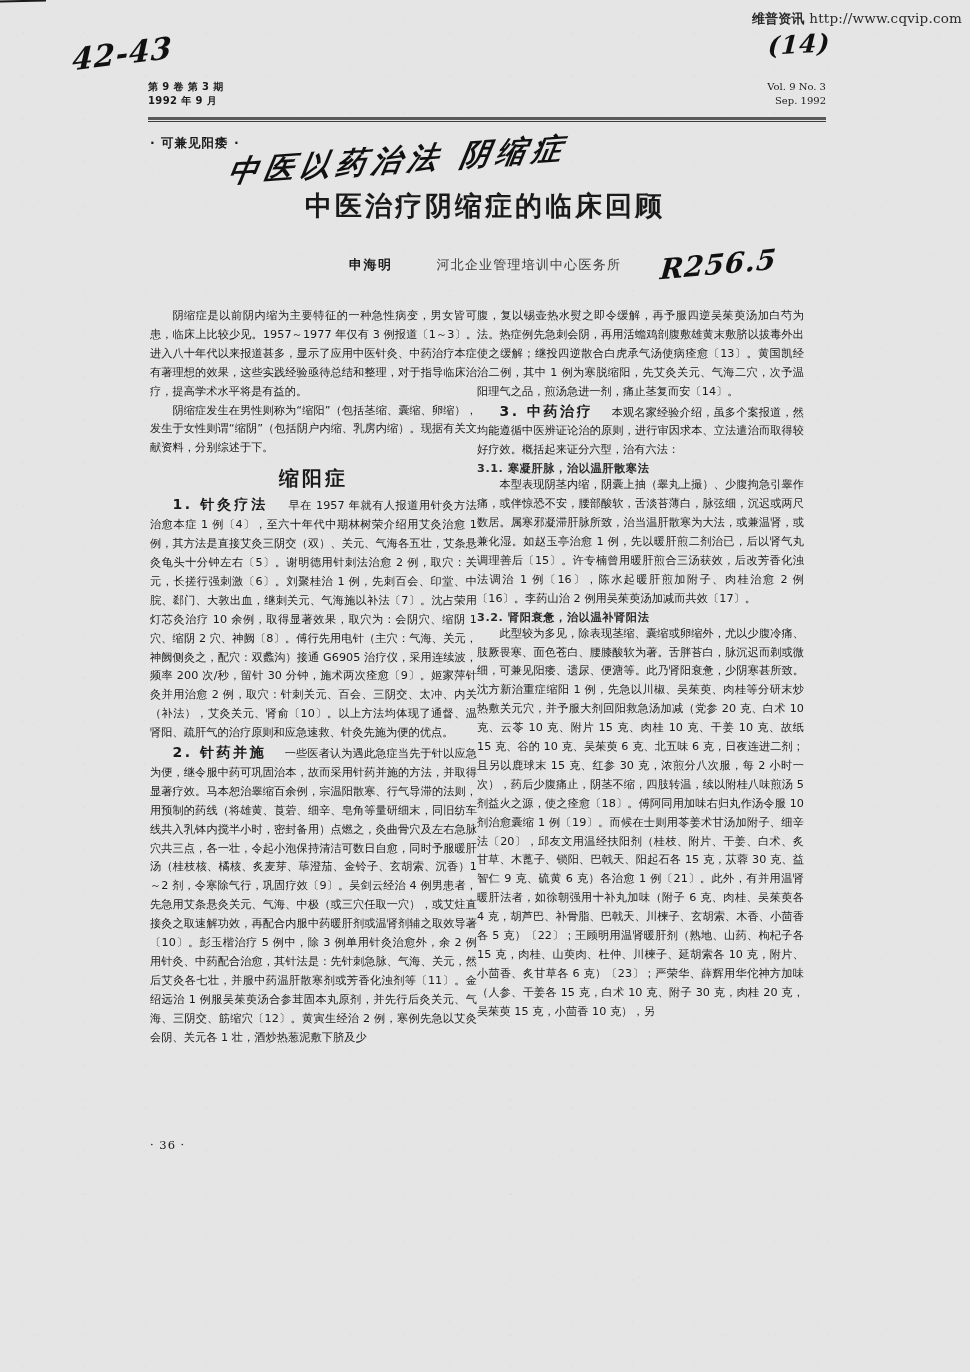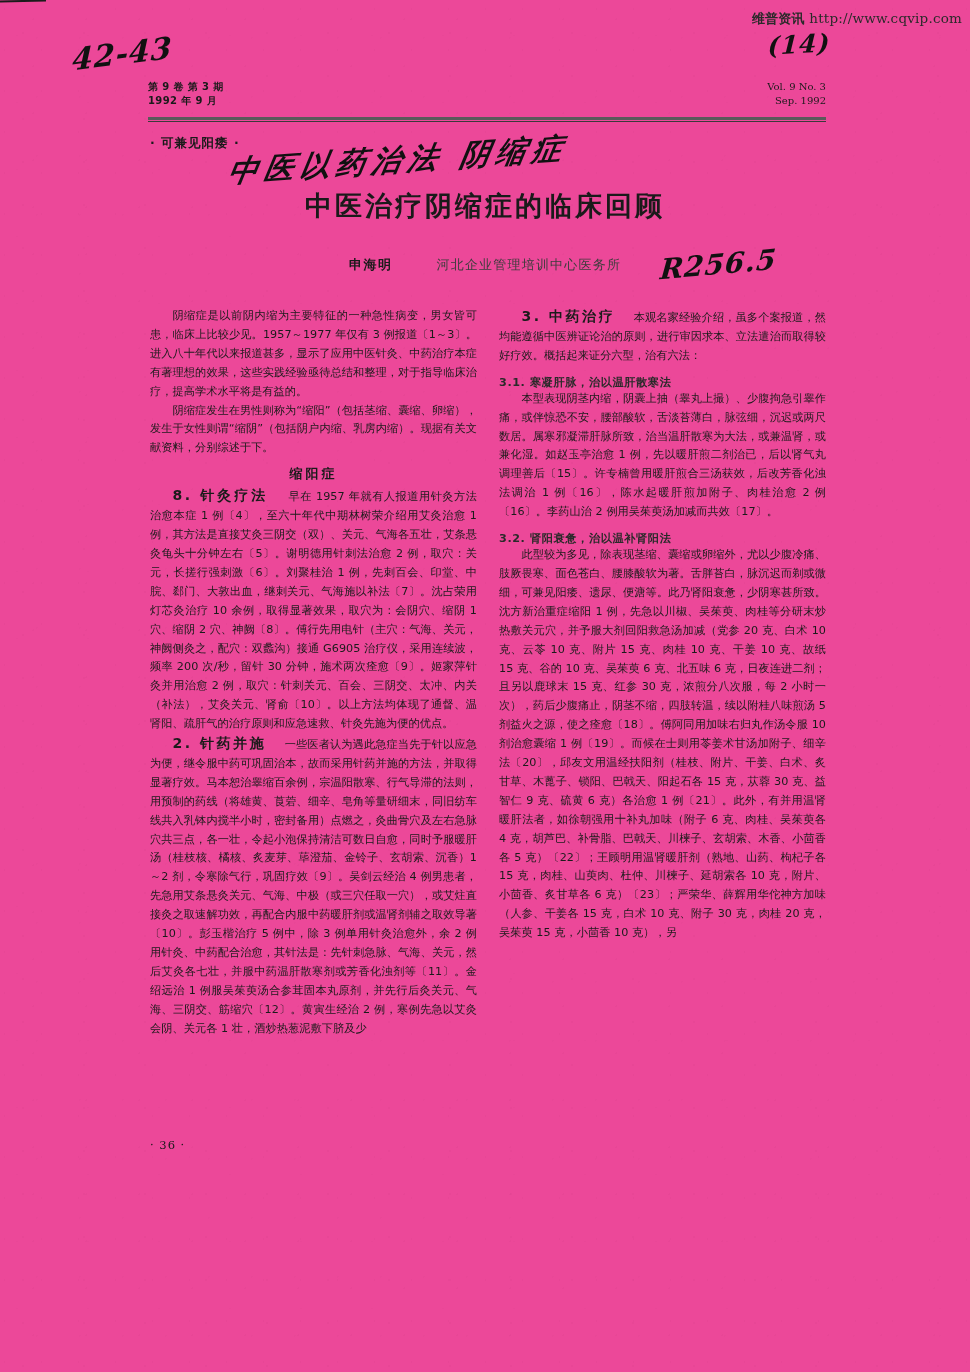--- a/index.html
+++ b/index.html
@@ -14,21 +14,21 @@
     position: relative;
     font-family: "DejaVu Sans", "Liberation Sans", sans-serif;
     color: #1a1a1a;
     overflow: hidden;
   }
 
   
   .page {
     position: absolute;
     inset: 0;
-    background: #ec4899;
+    background: #e5e5e5;
   }
   .paper-noise {
     position: absolute;
     inset: 0;
     pointer-events: none;
     opacity: .5;
     background-image:
       radial-gradient(circle at 12% 22%, rgba(0,0,0,.035) 0 1px, transparent 1px),
       radial-gradient(circle at 63% 41%, rgba(0,0,0,.03) 0 1px, transparent 1px),
       radial-gradient(circle at 38% 77%, rgba(0,0,0,.03) 0 1px, transparent 1px),
@@ -160,44 +160,43 @@
     letter-spacing: 1.2px;
     color: #3d3d3d;
   }
 
   
   .columns {
     position: absolute;
     left: 150px; top: 307px;
     width: 676px;
     display: flex;
-    gap: 22px;
   }
   .col { width: 327px; }
 
   .sec-head {
     text-align: center;
-    font-size: 13px;
+    font-size: 20px;
     font-weight: 700;
     letter-spacing: 3px;
     margin: 7px 0 3px;
     font-family: "DejaVu Sans", sans-serif;
   }
   .sub-head {
     font-size: 14px;
     font-weight: 700;
     letter-spacing: 2.5px;
     font-family: "DejaVu Sans", sans-serif;
   }
   .sub-head-sm {
     font-size: 11.2px;
     font-weight: 600;
     letter-spacing: .6px;
     color: #2a2a2a;
-    margin-top: 9px;
+    margin-top: 1px;
     font-family: "DejaVu Sans", sans-serif;
   }
   p.para {
     margin: 0;
     font-size: 11.2px;
     line-height: 18.9px;
     text-align: justify;
     text-justify: inter-ideograph;
     letter-spacing: .05px;
     font-family: "DejaVu Sans", sans-serif;
@@ -252,31 +251,32 @@
 
   <div class="columns">
 
     <div class="col">
       <p class="para indent">阴缩症是以前阴内缩为主要特征的一种急性病变，男女皆可患，临床上比较少见。1957～1977 年仅有 3 例报道〔1～3〕。进入八十年代以来报道甚多，显示了应用中医针灸、中药治疗本症有著理想的效果，这些实践经验亟待总结和整理，对于指导临床治疗，提高学术水平将是有益的。</p>
       <p class="para indent">阴缩症发生在男性则称为“缩阳”（包括茎缩、囊缩、卵缩），发生于女性则谓“缩阴”（包括阴户内缩、乳房内缩）。现据有关文献资料，分别综述于下。</p>
 
       <div class="sec-head">缩阳症</div>
 
       <p class="para indent">
-        <span class="sub-head">8. 针灸疗法</span>
+        <span class="sub-head">1. 针灸疗法</span>
         &nbsp;&nbsp;&nbsp;&nbsp;<span>早在 1957 年就有人报道用针灸方法治愈本症 1 例〔4〕，至六十年代中期林树荣介绍用艾灸治愈 1 例，其方法是直接艾灸三阴交（双）、关元、气海各五壮，艾条悬灸龟头十分钟左右〔5〕。谢明德用针刺法治愈 2 例，取穴：关元，长搓行强刺激〔6〕。刘聚桂治 1 例，先刺百会、印堂、中脘、郄门、大敦出血，继刺关元、气海施以补法〔7〕。沈占荣用灯芯灸治疗 10 余例，取得显著效果，取穴为：会阴穴、缩阴 1 穴、缩阴 2 穴、神阙〔8〕。傅行先用电针（主穴：气海、关元，神阙侧灸之，配穴：双蠡沟）接通 G6905 治疗仪，采用连续波，频率 200 次/秒，留针 30 分钟，施术两次痊愈〔9〕。姬家萍针灸并用治愈 2 例，取穴：针刺关元、百会、三阴交、太冲、内关（补法），艾灸关元、肾俞〔10〕。以上方法均体现了通督、温肾阳、疏肝气的治疗原则和应急速救、针灸先施为便的优点。</span>
       </p>
 
       <p class="para indent">
         <span class="sub-head">2. 针药并施</span>
         &nbsp;&nbsp;&nbsp;&nbsp;<span>一些医者认为遇此急症当先于针以应急为便，继令服中药可巩固治本，故而采用针药并施的方法，并取得显著疗效。马本恕治睾缩百余例，宗温阳散寒、行气导滞的法则，用预制的药线（将雄黄、莨菪、细辛、皂角等量研细末，同旧纺车线共入乳钵内搅半小时，密封备用）点燃之，灸曲骨穴及左右急脉穴共三点，各一壮，令起小泡保持清洁可数日自愈，同时予服暖肝汤（桂枝核、橘核、炙麦芽、荜澄茄、金铃子、玄胡索、沉香）1～2 剂，令寒除气行，巩固疗效〔9〕。吴剑云经治 4 例男患者，先急用艾条悬灸关元、气海、中极（或三穴任取一穴），或艾炷直接灸之取速解功效，再配合内服中药暖肝剂或温肾剂辅之取效导著〔10〕。彭玉楷治疗 5 例中，除 3 例单用针灸治愈外，余 2 例用针灸、中药配合治愈，其针法是：先针刺急脉、气海、关元，然后艾灸各七壮，并服中药温肝散寒剂或芳香化浊剂等〔11〕。金绍远治 1 例服吴茱萸汤合参茸固本丸原剂，并先行后灸关元、气海、三阴交、筋缩穴〔12〕。黄寅生经治 2 例，寒例先急以艾灸会阴、关元各 1 壮，酒炒热葱泥敷下脐及少</span>
       </p>
     </div>
 
     <div class="col">
+      <p class="para">腹，复以锡壶热水熨之即令缓解，再予服四逆吴茱萸汤加白芍为法。热症例先急刺会阴，再用活蟾鸡剖腹敷雄黄末敷脐以拔毒外出使之缓解；继投四逆散合白虎承气汤使病痊愈〔13〕。黄国凯经治二例，其中 1 例为寒脱缩阳，先艾灸关元、气海二穴，次予温阳理气之品，煎汤急进一剂，痛止茎复而安〔14〕。</p>
 
       <p class="para indent">
         <span class="sub-head">3. 中药治疗</span>
         &nbsp;&nbsp;&nbsp;&nbsp;<span>本观名家经验介绍，虽多个案报道，然均能遵循中医辨证论治的原则，进行审因求本、立法遣治而取得较好疗效。概括起来证分六型，治有六法：</span>
       </p>
 
       <div class="sub-head-sm">3.1. 寒凝肝脉，治以温肝散寒法</div>
       <p class="para indent">本型表现阴茎内缩，阴囊上抽（睾丸上撮）、少腹拘急引睾作痛，或伴惊恐不安，腰部酸软，舌淡苔薄白，脉弦细，沉迟或两尺数居。属寒邪凝滞肝脉所致，治当温肝散寒为大法，或兼温肾，或兼化湿。如赵玉亭治愈 1 例，先以暖肝煎二剂治已，后以肾气丸调理善后〔15〕。许专楠曾用暖肝煎合三汤获效，后改芳香化浊法调治 1 例〔16〕，陈水起暖肝煎加附子、肉桂治愈 2 例〔16〕。李药山治 2 例用吴茱萸汤加减而共效〔17〕。</p>
 
       <div class="sub-head-sm">3.2. 肾阳衰惫，治以温补肾阳法</div>

